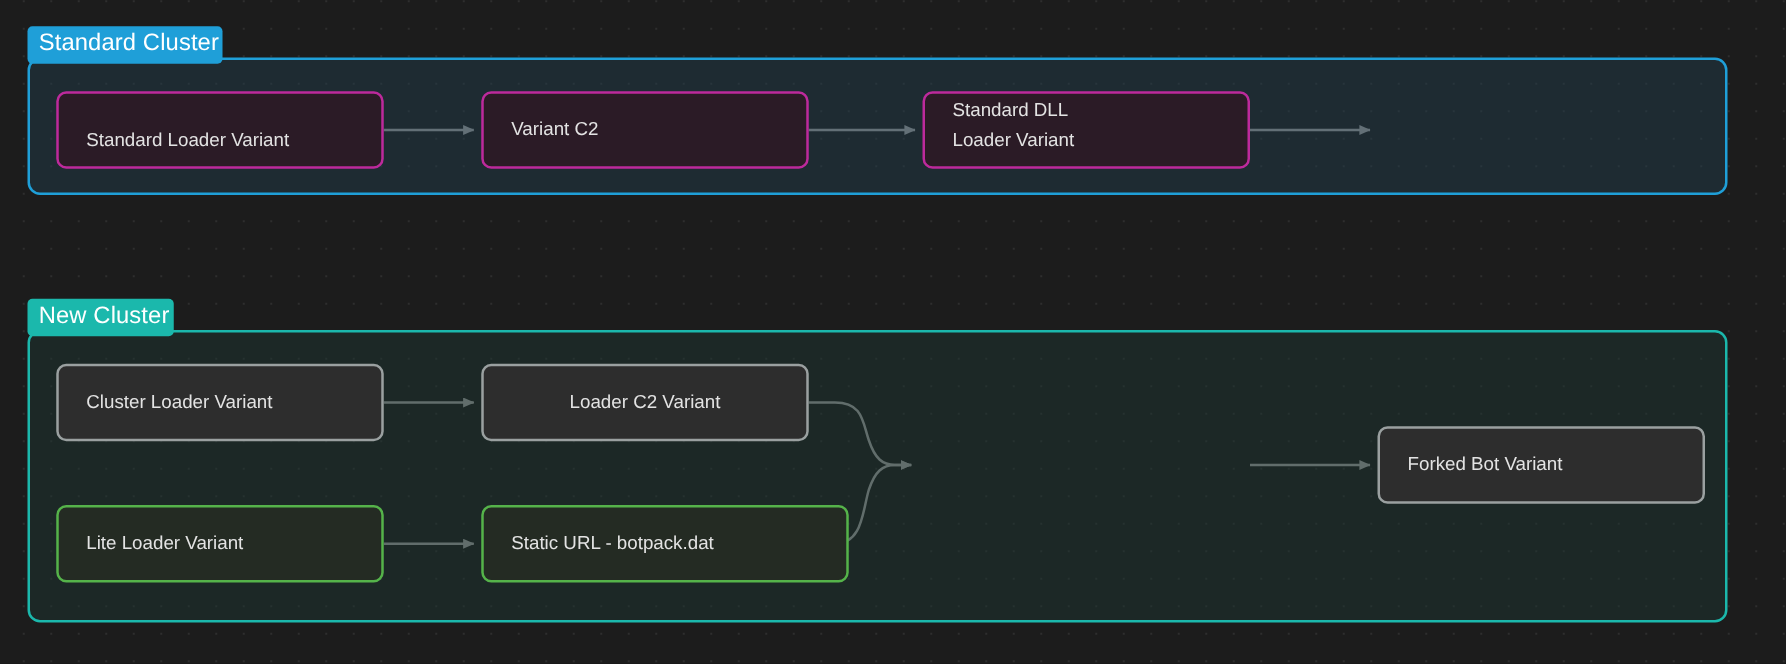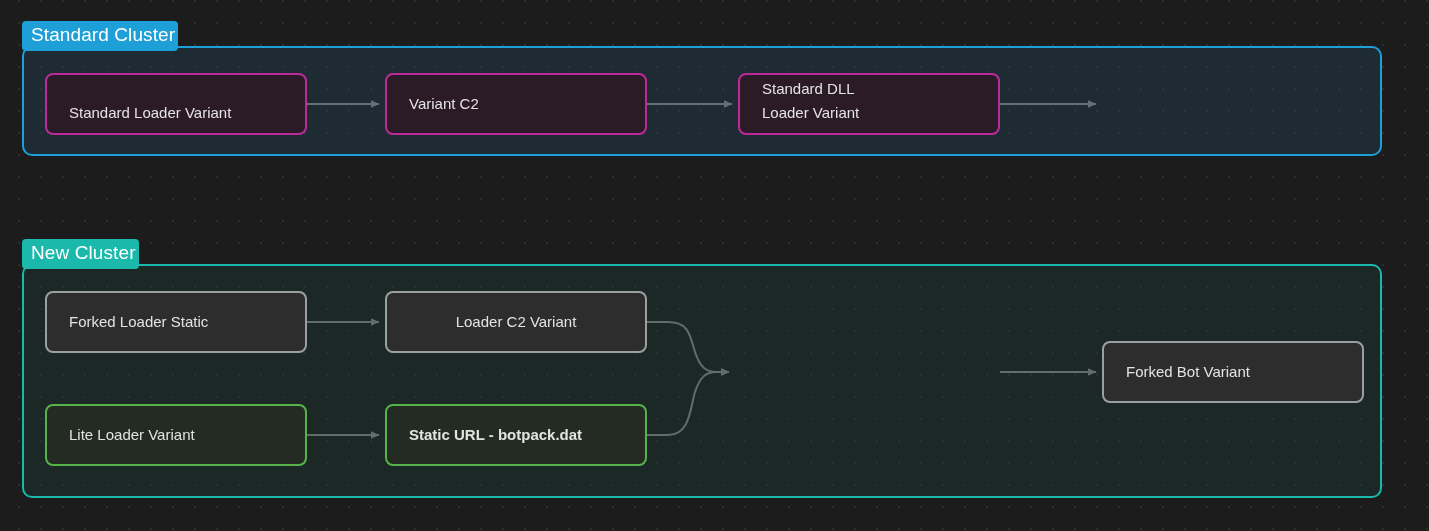--- a/index.html
+++ b/index.html
@@ -146,32 +146,32 @@
 
   <div class="node node-magenta" style="left:738px; top:73px; width:262px; height:62px;align-items:flex-end;">
     <span class="node-label" style="max-width:140px;">Standard DLL Loader Variant</span>
   </div>
 
 
   <div class="cluster cluster-new"></div>
   <div class="cluster-label label-new">New Cluster</div>
 
   <div class="node node-gray" style="left:45px; top:291px; width:262px; height:62px;">
-    <span class="node-label">Forked Loader Static</span>
+    <span class="node-label">Cluster Loader Variant</span>
   </div>
 
   <div class="node node-gray" style="left:385px; top:291px; width:262px; height:62px;justify-content:center;">
     <span class="node-label">Loader C2 Variant</span>
   </div>
 
   <div class="node node-green" style="left:45px; top:404px; width:262px; height:62px;">
     <span class="node-label">Lite Loader Variant</span>
   </div>
 
-  <div class="node node-green" style="left:385px; top:404px; width:262px; height:62px;font-weight:bold;">
+  <div class="node node-green" style="left:385px; top:404px; width:294px; height:62px;">
     <span class="node-label">Static URL - botpack.dat</span>
   </div>
 
 
   <div class="node node-gray" style="left:1102px; top:341px; width:262px; height:62px;">
     <span class="node-label">Forked Bot Variant</span>
   </div>
 
 </div>
 

